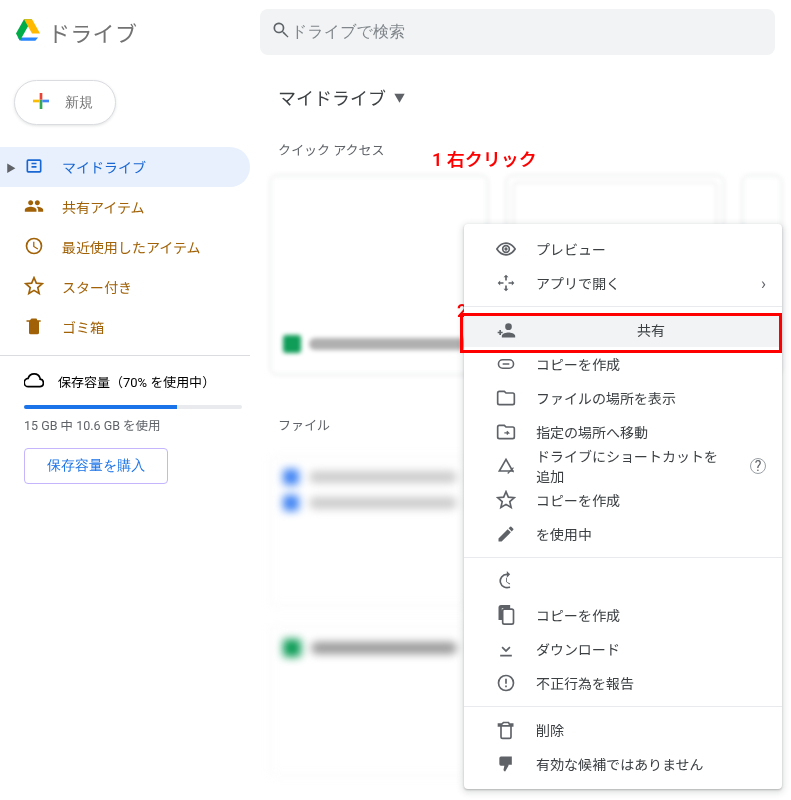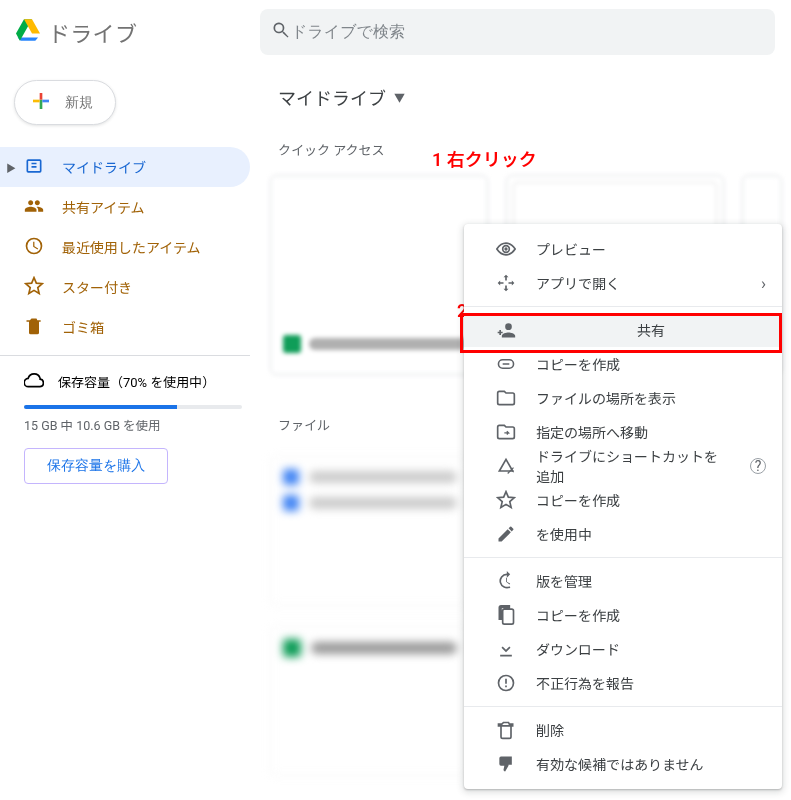--- a/index.html
+++ b/index.html
@@ -414,21 +414,20 @@
   </div>
   <hr class="ctx-divider">
 
   <div class="ctx-item">
     <span class="icon">
         <svg viewBox="0 0 24 24">
           <path d="M13 3a9 9 0 104.24 17l-1-1.73A7 7 0 1113 5v3l4-4-4-4z"></path>
           <path d="M13 8v5l4 2-.75 1.3L12 13V8z"></path>
         </svg>
       </span>
-    <span class="label">版を管理</span>
   </div>
   <div class="ctx-item">
     <span class="icon">
         <svg viewBox="0 0 24 24">
           <path d="M16 1H6a2 2 0 00-2 2v14h2V3h10zm3 4H10a2 2 0 00-2 2v14a2 2 0 002 2h9a2 2 0 002-2V7a2 2 0 00-2-2z" fill="none" stroke="currentColor" stroke-width="2"></path>
         </svg>
       </span>
     <span class="label">コピーを作成</span>
   </div>
   <div class="ctx-item">

